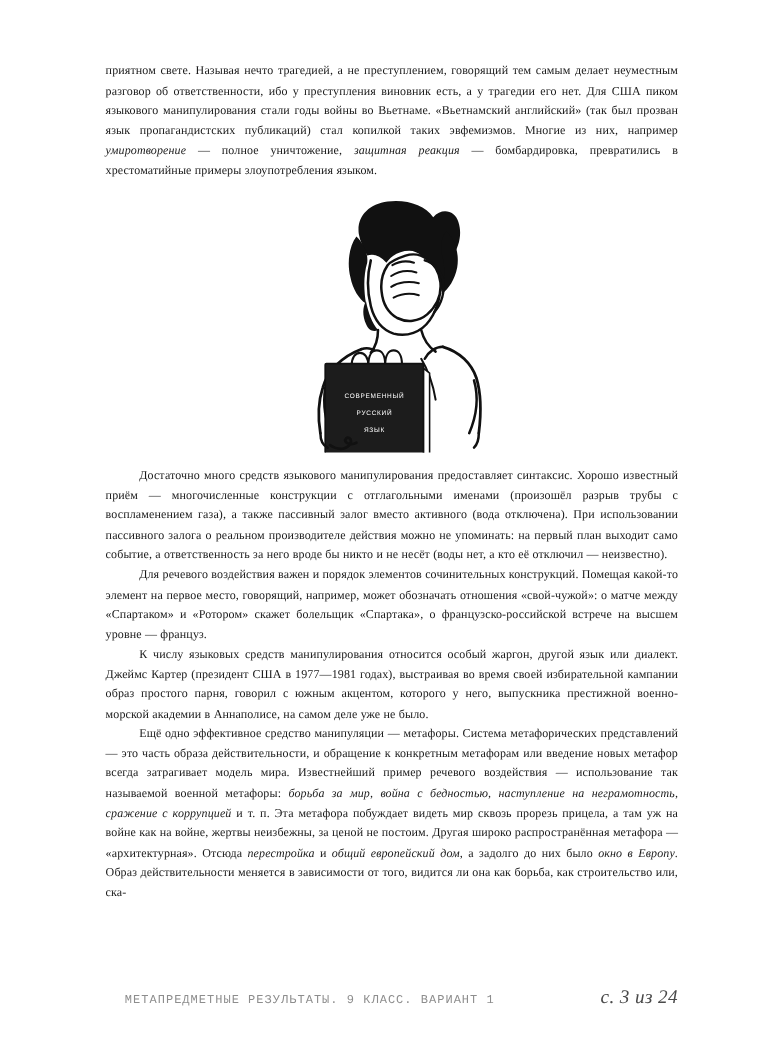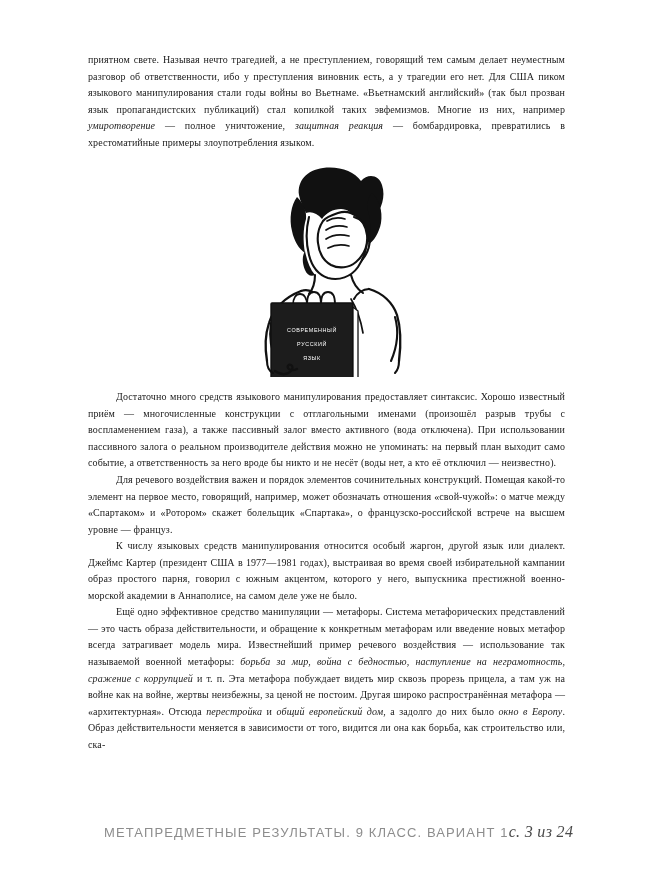--- a/index.html
+++ b/index.html
@@ -65,22 +65,22 @@
   .footer {
     position: absolute;
     left: 88px;
     right: 85px;
     bottom: 36px;
     display: flex;
     align-items: baseline;
     justify-content: space-between;
   }
   .footer-left {
-    font-family: Liberation Sans, sans-serif;
-    font-size: 13px;
+    font-family: Liberation Mono, monospace;
+    font-size: 10px;
     letter-spacing: 0.085em;
     color: #8d8d8d;
     text-transform: uppercase;
     white-space: nowrap;
     padding-left: 16px;
   }
   .footer-right {
     font-family: "Liberation Serif", "DejaVu Serif", serif;
     font-style: italic;
     font-size: 16px;

